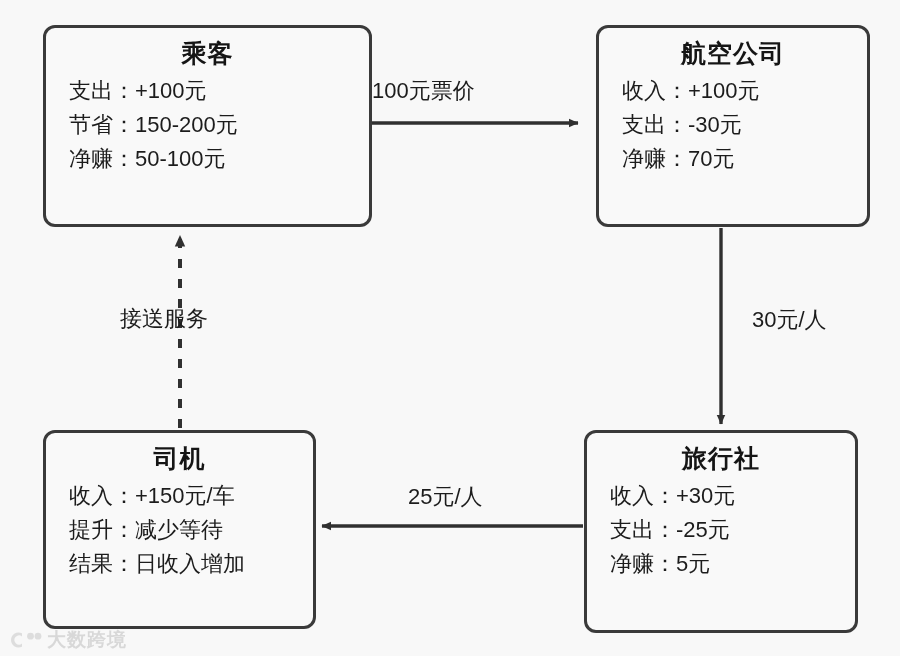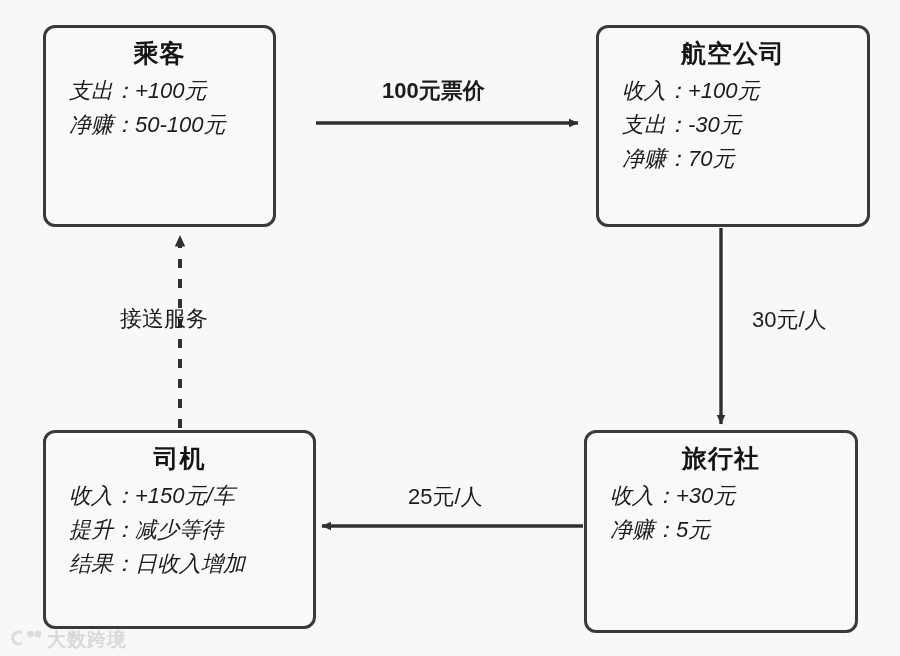--- a/index.html
+++ b/index.html
@@ -46,46 +46,45 @@
     letter-spacing: 1px;
     line-height: 1.25;
     margin-bottom: 5px;
   }
   .node-line {
     font-size: 22px;
     color: #1c1c1c;
     line-height: 1.0;
     padding: 6px 0 6px 6px;
     white-space: nowrap;
-    font-style: italic;
   }
 
-  #node-passenger   { left: 43px;  top: 25px;  width: 233px; height: 202px; }
+  #node-passenger   { left: 43px;  top: 25px;  width: 329px; height: 202px; }
   #node-airline     { left: 584px; top: 25px;  width: 274px; height: 202px; margin-left: 12px; }
   #node-driver      { left: 43px;  top: 430px; width: 273px; height: 199px; }
   #node-agency      { left: 584px; top: 430px; width: 274px; height: 203px; }
 
   .edge-label {
     position: absolute;
     font-size: 22px;
     color: #1c1c1c;
     white-space: nowrap;
     background: transparent;
   }
-  #label-fare     { left: 382px; top: 76px; font-weight: bold;  }
+  #label-fare     { left: 372px; top: 76px;  }
   #label-perhead  { left: 752px; top: 305px; }
   #label-driverfee{ left: 408px; top: 482px; }
   #label-shuttle  { left: 120px; top: 304px; }
 
   #watermark {
     position: absolute;
     left: 8px;
     top: 627px;
     display: flex;
-    align-items: flex-start;
+    align-items: center;
     gap: 5px;
     opacity: 0.5;
   }
   #watermark .wm-text {
     font-size: 19px;
     font-weight: bold;
     color: #b9b9b9;
     letter-spacing: 1px;
   }
 </style>
@@ -109,40 +108,42 @@
     <line x1="721" y1="228" x2="721" y2="424" stroke="#303030" stroke-width="3.4" marker-end="url(#arrow-solid)"></line>
 
     <line x1="583" y1="526" x2="322" y2="526" stroke="#303030" stroke-width="3.4" marker-end="url(#arrow-solid)"></line>
 
     <line x1="180" y1="428" x2="180" y2="236" stroke="#303030" stroke-width="4" stroke-dasharray="9 11" marker-end="url(#arrow-dashed)"></line>
   </svg>
 
   <div class="node" id="node-passenger">
     <div class="node-title">乘客</div>
     <div class="node-line">支出：+100元</div>
+    <div class="node-line">节省：150-200元</div>
     <div class="node-line">净赚：50-100元</div>
   </div>
 
   <div class="node" id="node-airline">
     <div class="node-title">航空公司</div>
     <div class="node-line">收入：+100元</div>
     <div class="node-line">支出：-30元</div>
     <div class="node-line">净赚：70元</div>
   </div>
 
   <div class="node" id="node-driver">
     <div class="node-title">司机</div>
     <div class="node-line">收入：+150元/车</div>
     <div class="node-line">提升：减少等待</div>
     <div class="node-line">结果：日收入增加</div>
   </div>
 
   <div class="node" id="node-agency">
     <div class="node-title">旅行社</div>
     <div class="node-line">收入：+30元</div>
+    <div class="node-line">支出：-25元</div>
     <div class="node-line">净赚：5元</div>
   </div>
 
   <div class="edge-label" id="label-fare">100元票价</div>
   <div class="edge-label" id="label-perhead">30元/人</div>
   <div class="edge-label" id="label-driverfee">25元/人</div>
   <div class="edge-label" id="label-shuttle">接送服务</div>
 
   <div id="watermark">
     <svg width="34" height="22" viewBox="0 0 34 22">

